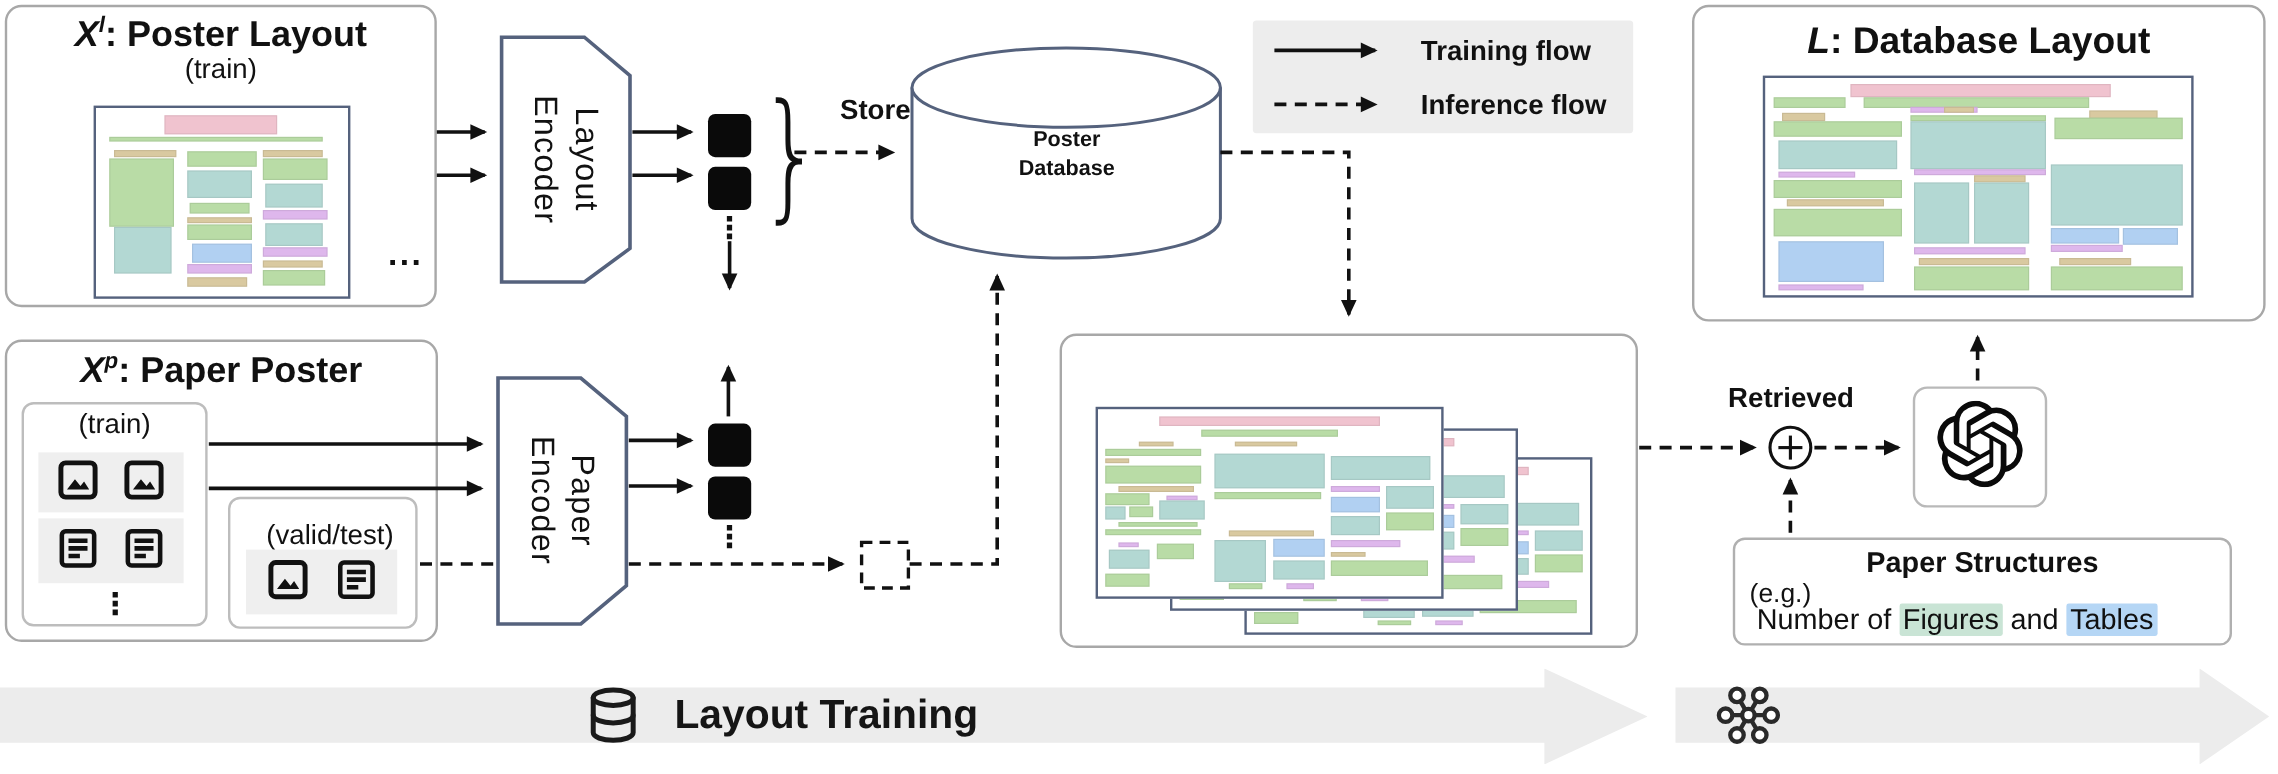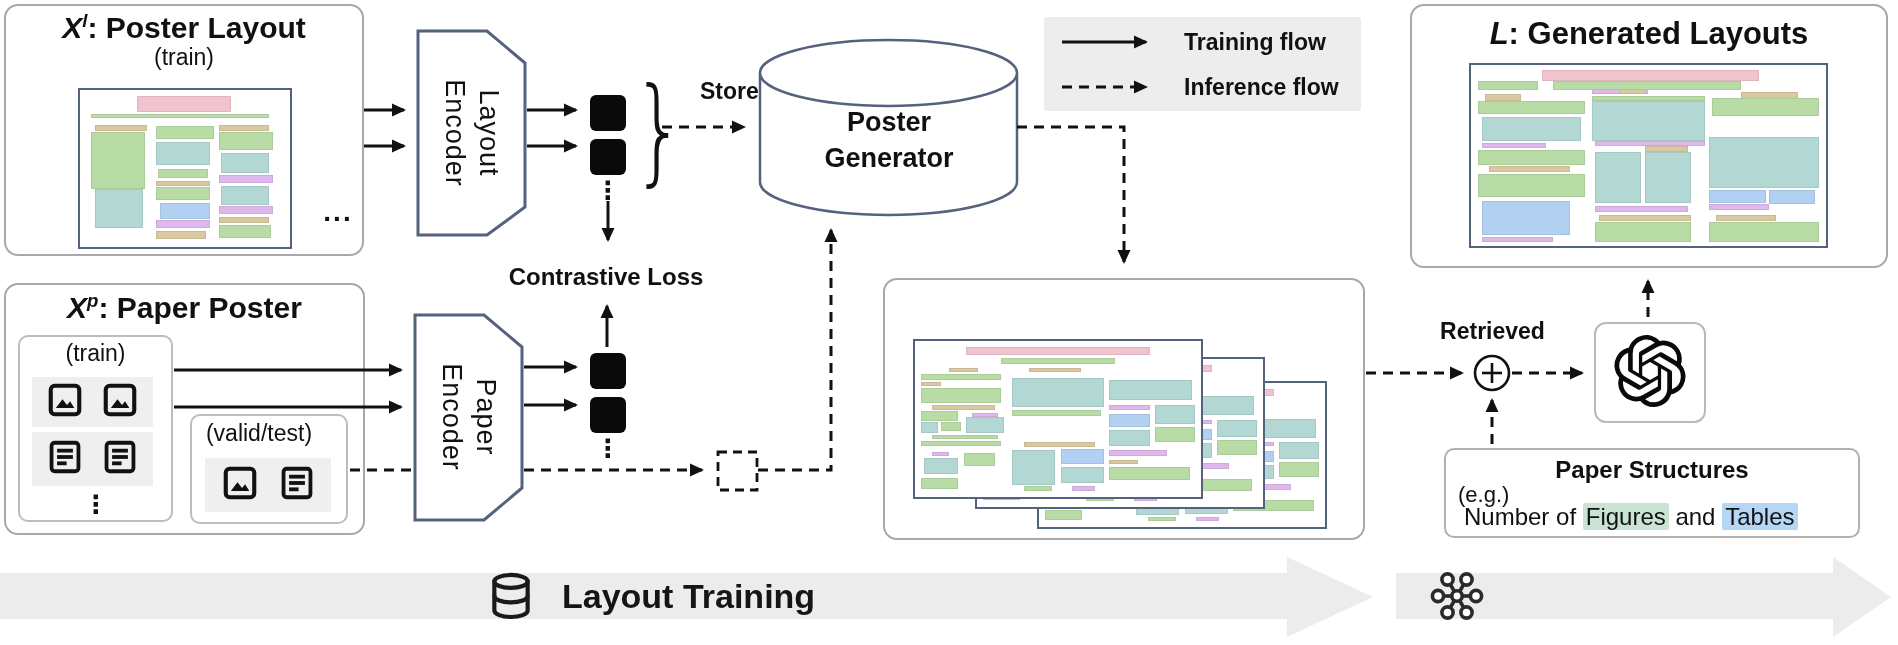--- a/index.html
+++ b/index.html
@@ -21,21 +21,21 @@
   .blk{position:absolute;border:1px solid rgba(0,0,0,0.07);box-sizing:border-box;}
   
   .enc-label{position:absolute;width:220px;height:120px;display:flex;flex-direction:column;justify-content:center;
              text-align:center;transform:rotate(90deg);font-size:27px;font-weight:500;line-height:1.25;letter-spacing:1px;}
   
   .sq{position:absolute;width:36px;height:36px;background:#0a0a0a;border-radius:6px;}
   .vdots{position:absolute;font-size:25px;font-weight:bold;text-align:center;line-height:1;}
   .lbl{position:absolute;font-weight:bold;font-size:23px;white-space:nowrap;}
   .brace{position:absolute;font-family:"DejaVu Sans",sans-serif;font-size:116px;font-weight:200;line-height:1;transform:scaleX(0.72);}
   
-  .dbtext{position:absolute;text-align:center;font-weight:bold;font-size:27px;line-height:1.35;}
+  .dbtext{position:absolute;text-align:center;font-weight:bold;font-size:18px;line-height:1.35;}
   
   .legend{position:absolute;background:#ededed;border-radius:3px;}
   .legtxt{position:absolute;font-weight:bold;font-size:23px;white-space:nowrap;}
   
   .banner{position:absolute;background:#ececec;}
   .bantxt{position:absolute;font-size:34px;font-weight:600;white-space:nowrap;color:#151515;}
   
   .gptbox{position:absolute;background:#fff;border:2.5px solid #b9b9b9;border-radius:12px;display:flex;align-items:center;justify-content:center;box-sizing:border-box;}
   
   .hl{padding:0 3px;border-radius:2px;}
@@ -137,21 +137,21 @@
         </svg></span>
     <span class="icon-sq"><svg width="38" height="38" viewBox="0 0 24 24" fill="none" stroke="#111" stroke-width="2.4">
           <rect x="3.5" y="3" width="17" height="18" rx="2"></rect>
           <line x1="7" y1="8" x2="17" y2="8"></line>
           <line x1="7" y1="12" x2="17" y2="12"></line>
           <line x1="7" y1="16" x2="13" y2="16"></line>
         </svg></span>
   </div>
   <div class="vdots" style="left:78px;top:492px;width:36px;">⋮</div>
   <div class="sbox" style="left:190px;top:414px;width:158px;height:110px;"></div>
-  <div class="sub" style="left:190px;top:420px;width:138px;">(valid/test)</div>
+  <div class="sub" style="left:190px;top:432px;width:138px;text-align:right;">(valid/test)</div>
   <div class="tile" style="left:205px;top:458px;width:126px;height:54px;">
     <span class="icon-sq"><svg width="38" height="38" viewBox="0 0 24 24" fill="none" stroke="#111" stroke-width="2.6">
           <rect x="3" y="3" width="18" height="18" rx="2.5"></rect>
           <path d="M6.2,17 l4.2,-5.4 2.9,3.6 1.9,-2.4 2.7,4.2 z" fill="#111" stroke="none"></path>
         </svg></span>
     <span class="icon-sq"><svg width="38" height="38" viewBox="0 0 24 24" fill="none" stroke="#111" stroke-width="2.4">
           <rect x="3.5" y="3" width="17" height="18" rx="2"></rect>
           <line x1="7" y1="8" x2="17" y2="8"></line>
           <line x1="7" y1="12" x2="17" y2="12"></line>
           <line x1="7" y1="16" x2="13" y2="16"></line>
@@ -217,25 +217,24 @@
 
   <div class="sq" style="left:590px;top:95px;"></div>
   <div class="sq" style="left:590px;top:139px;"></div>
   <div class="vdots" style="left:590px;top:178px;width:36px;">⋮</div>
   <div class="sq" style="left:590px;top:353px;"></div>
   <div class="sq" style="left:590px;top:397px;"></div>
   <div class="vdots" style="left:590px;top:436px;width:36px;">⋮</div>
 
   <div class="brace" style="left:622px;top:72px;">}</div>
   <div class="lbl" style="left:700px;top:78px;">Store</div>
-  <div class="lbl" style="left:475px;top:263px;width:262px;text-align:center;font-size:24px;">Contrastive Loss</div>
 
   <div class="dbtext" style="left:762px;top:104px;width:254px;">
     <div>Poster</div>
-    <div>Generator</div>
+    <div>Database</div>
   </div>
 
   <div class="gbox" style="left:883px;top:278px;width:482px;height:262px;"></div>
   <div class="mock" style="left:1037px;top:381px;width:290px;height:148px;z-index:1;">
       <div class="blk" style="left: 18%; top: 4%; width: 64%; height: 5%; background: rgb(240, 195, 207);"></div>
       <div class="blk" style="left: 30%; top: 11%; width: 40%; height: 4%; background: rgb(185, 220, 166);"></div>
       <div class="blk" style="left: 12%; top: 17%; width: 10%; height: 3%; background: rgb(217, 201, 160);"></div>
       <div class="blk" style="left: 40%; top: 17%; width: 18%; height: 3%; background: rgb(217, 201, 160);"></div>
       <div class="blk" style="left: 2%; top: 21%; width: 28%; height: 4%; background: rgb(185, 220, 166);"></div>
       <div class="blk" style="left: 2%; top: 26%; width: 7%; height: 3%; background: rgb(217, 201, 160);"></div>
@@ -342,21 +341,21 @@
       <div class="blk" style="left: 68%; top: 70%; width: 20%; height: 4%; background: rgb(222, 183, 236);"></div>
       <div class="blk" style="left: 68%; top: 76%; width: 10%; height: 3%; background: rgb(217, 201, 160);"></div>
       <div class="blk" style="left: 68%; top: 81%; width: 28%; height: 8%; background: rgb(185, 220, 166);"></div>
       <div class="blk" style="left: 2%; top: 88%; width: 13%; height: 7%; background: rgb(185, 220, 166);"></div>
       <div class="blk" style="left: 38%; top: 93%; width: 10%; height: 3%; background: rgb(185, 220, 166);"></div>
       <div class="blk" style="left: 55%; top: 93%; width: 8%; height: 3%; background: rgb(222, 183, 236);"></div>
     </div>
 
   <div class="gbox" style="left:1410px;top:4px;width:478px;height:264px;"></div>
   <div class="boxtitle bigtitle" style="left:1410px;top:16px;width:478px;">
-    <span class="bold it">L</span><span>: Generated Layouts</span>
+    <span class="bold it">L</span><span>: Database Layout</span>
   </div>
   <div class="mock" style="left:1469px;top:63px;width:359px;height:185px;">
       <div class="blk" style="left: 20%; top: 3%; width: 61%; height: 6%; background: rgb(240, 195, 207);"></div>
       <div class="blk" style="left: 2%; top: 9%; width: 17%; height: 5%; background: rgb(185, 220, 166);"></div>
       <div class="blk" style="left: 23%; top: 9%; width: 53%; height: 5%; background: rgb(185, 220, 166);"></div>
       <div class="blk" style="left: 34%; top: 13%; width: 16%; height: 3%; background: rgb(222, 183, 236);"></div>
       <div class="blk" style="left: 42%; top: 13%; width: 7%; height: 3%; background: rgb(217, 201, 160);"></div>
       <div class="blk" style="left: 4%; top: 16%; width: 10%; height: 4%; background: rgb(217, 201, 160);"></div>
       <div class="blk" style="left: 2%; top: 20%; width: 30%; height: 7%; background: rgb(185, 220, 166);"></div>
       <div class="blk" style="left: 34%; top: 17%; width: 32%; height: 3%; background: rgb(185, 220, 166);"></div>

